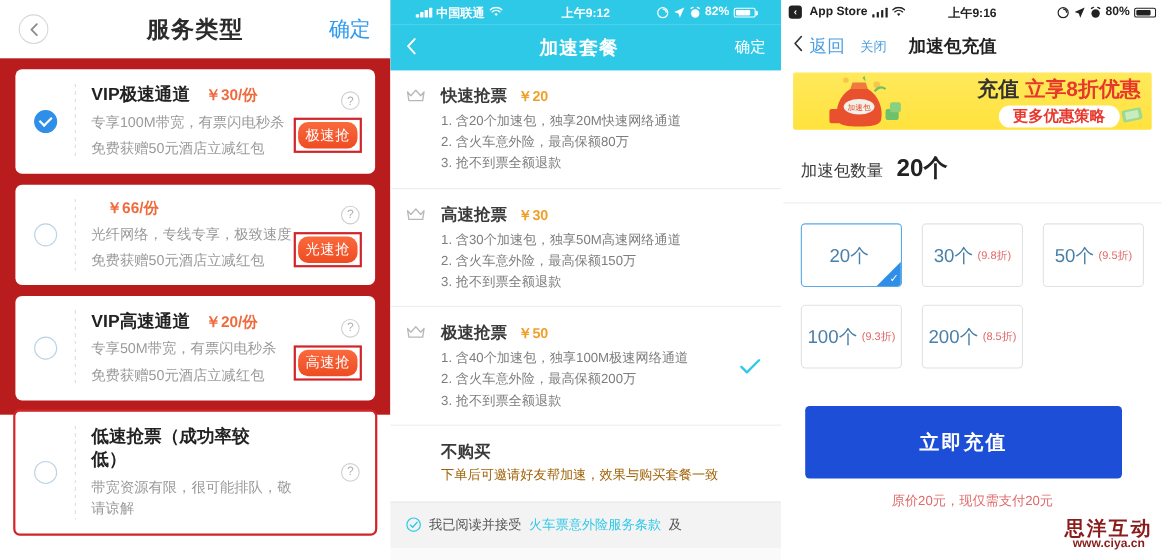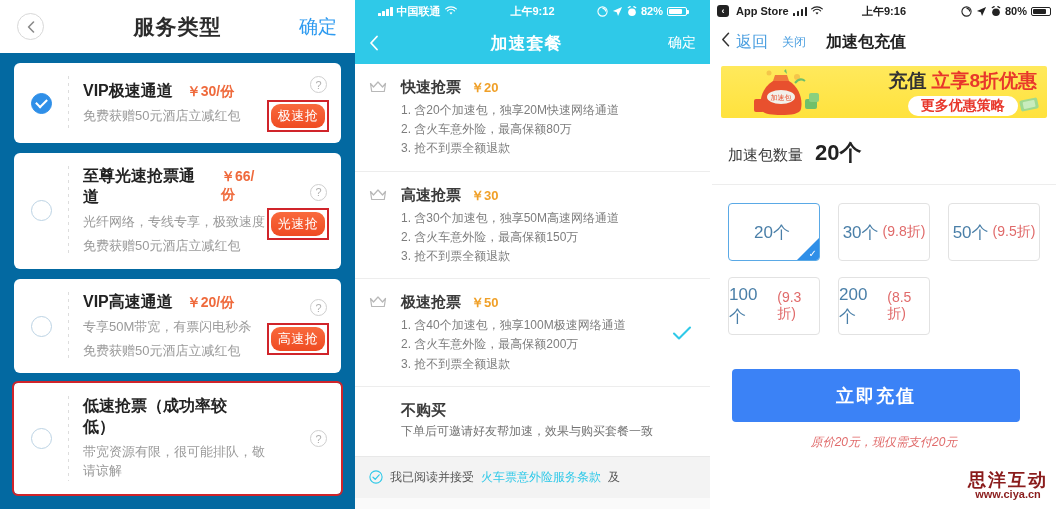--- a/index.html
+++ b/index.html
@@ -5,21 +5,21 @@
   * { box-sizing: border-box; margin: 0; padding: 0; }
   html, body {
     width: 1058px; height: 509px;
     font-family: "Liberation Sans", "DejaVu Sans", sans-serif;
     background: #ffffff;
     overflow: hidden;
   }
   .screens { display: flex; width: 1058px; height: 509px; }
 
   
-  .p1 { width: 355px; height: 509px; background: #0369a1; position: relative; }
+  .p1 { width: 355px; height: 377px; background: #b91c1c; position: relative; }
   .p1-nav {
     height: 53px; background: #ffffff;
     display: flex; align-items: center; position: relative;
   }
   .p1-back {
     width: 27px; height: 27px; border-radius: 50%;
     border: 1px solid #d8d8d8; margin-left: 17px;
     display: flex; align-items: center; justify-content: center;
     color: #8a8a8a; font-size: 15px; line-height: 1;
     background: #fff;
@@ -118,21 +118,21 @@
   .pkg-main { flex: 1; min-width: 0; }
   .pkg-head { display: flex; align-items: baseline; }
   .pkg-name { font-size: 15px; font-weight: bold; color: #3a3a3a; }
   .pkg-price { font-size: 13px; color: #f0a028; margin-left: 10px; font-weight: bold; }
   .pkg-lines { margin-top: 4px; }
   .pkg-line { font-size: 12px; color: #7d7d7d; line-height: 1.6; }
   .pkg-check { width: 28px; flex: none; display: flex; align-items: center; justify-content: center; }
   .pkg-check svg { display: block; }
   .nobuy { padding: 14px 14px 16px 46px; border-top: 1px solid #ededed; background: #fff; }
   .nobuy-t { font-size: 15px; font-weight: bold; color: #3a3a3a; }
-  .nobuy-d { font-size: 12px; color: #737373; margin-top: 3px; }
+  .nobuy-d { font-size: 12px; color: #a16207; margin-top: 3px; }
   .agree {
     background: #f3f3f3; padding: 12px 14px; display: flex; align-items: center;
     gap: 7px; font-size: 12px; color: #555; border-top: 1px solid #e8e8e8;
   }
   .agree .ck { color: #2fc9e8; font-size: 13px; display: flex; }
   .agree a { color: #2fc9e8; text-decoration: none; }
 
   
   .p3 { width: 348px; height: 509px; background: #fff; position: relative; }
   .sb3 {
@@ -180,35 +180,35 @@
     display: grid; grid-template-columns: repeat(3,1fr); gap: 16px 18px;
     padding: 18px 18px 0 18px;
   }
   .opt {
     height: 58px; border: 1px solid #e2e2e2; border-radius: 4px; background: #fff;
     display: flex; align-items: center; justify-content: center;
     position: relative; overflow: hidden;
   }
   .opt.sel { border-color: #5aa9e6; }
   .opt-n { font-size: 17px; color: #4a7fa8; }
-  .opt-d { font-size: 14px; color: #e06a6a; margin-left: 4px; }
+  .opt-d { font-size: 10px; color: #e06a6a; margin-left: 4px; }
   .opt .corner {
     position: absolute; right: 0; bottom: 0; width: 0; height: 0;
     border-left: 22px solid transparent; border-bottom: 22px solid #2f8fe8;
   }
   .opt .corner-ck {
     position: absolute; right: 2px; bottom: 1px; color: #fff; font-size: 10px;
     line-height: 1;
   }
   .pay-btn {
-    margin: 34px 38px 0 22px; height: 53px; background: #3b82f6; border-radius: 4px;
+    margin: 34px 38px 0 22px; height: 66px; background: #1d4ed8; border-radius: 4px;
     color: #fff; font-size: 18px; font-weight: bold;
     display: flex; align-items: center; justify-content: center; letter-spacing: 2px;
   }
-  .pay-note { text-align: center; font-size: 12px; color: #e06a6a; margin-top: 12px; font-style: italic; }
+  .pay-note { text-align: center; font-size: 12px; color: #e06a6a; margin-top: 12px; }
   .watermark {
     position: absolute; right: 10px; bottom: 8px; text-align: center;
     color: #8a1c1c; line-height: 1.05;
   }
   .wm1 { font-size: 18px; font-weight: bold; letter-spacing: 2px; }
   .wm2 { font-size: 11px; font-weight: bold; letter-spacing: 0px; }
 </style>
 </head>
 <body>
 
@@ -230,38 +230,38 @@
       <div class="svc-card">
         <div class="radio-col">
           <div class="radio on"></div>
         </div>
         <div class="divider-dash"></div>
         <div class="svc-body">
           <div class="svc-titleline">
             <span class="svc-name">VIP极速通道</span>
             <span class="svc-price">￥30/份</span>
           </div>
+          <div class="svc-desc">专享100M带宽，有票闪电秒杀</div>
           <div class="svc-desc">免费获赠50元酒店立减红包</div>
         </div>
         <div class="svc-right">
           <div class="help">?</div>
           <div class="tagwrap">
             <div class="tag">极速抢</div>
           </div>
         </div>
       </div>
 
       <div class="svc-card">
         <div class="radio-col">
           <div class="radio"></div>
         </div>
         <div class="divider-dash"></div>
         <div class="svc-body">
           <div class="svc-titleline">
-            <span class="svc-name">至尊光速抢票通道</span>
             <span class="svc-price">￥66/份</span>
           </div>
           <div class="svc-desc">光纤网络，专线专享，极致速度</div>
           <div class="svc-desc">免费获赠50元酒店立减红包</div>
         </div>
         <div class="svc-right">
           <div class="help">?</div>
           <div class="tagwrap">
             <div class="tag">光速抢</div>
           </div>

